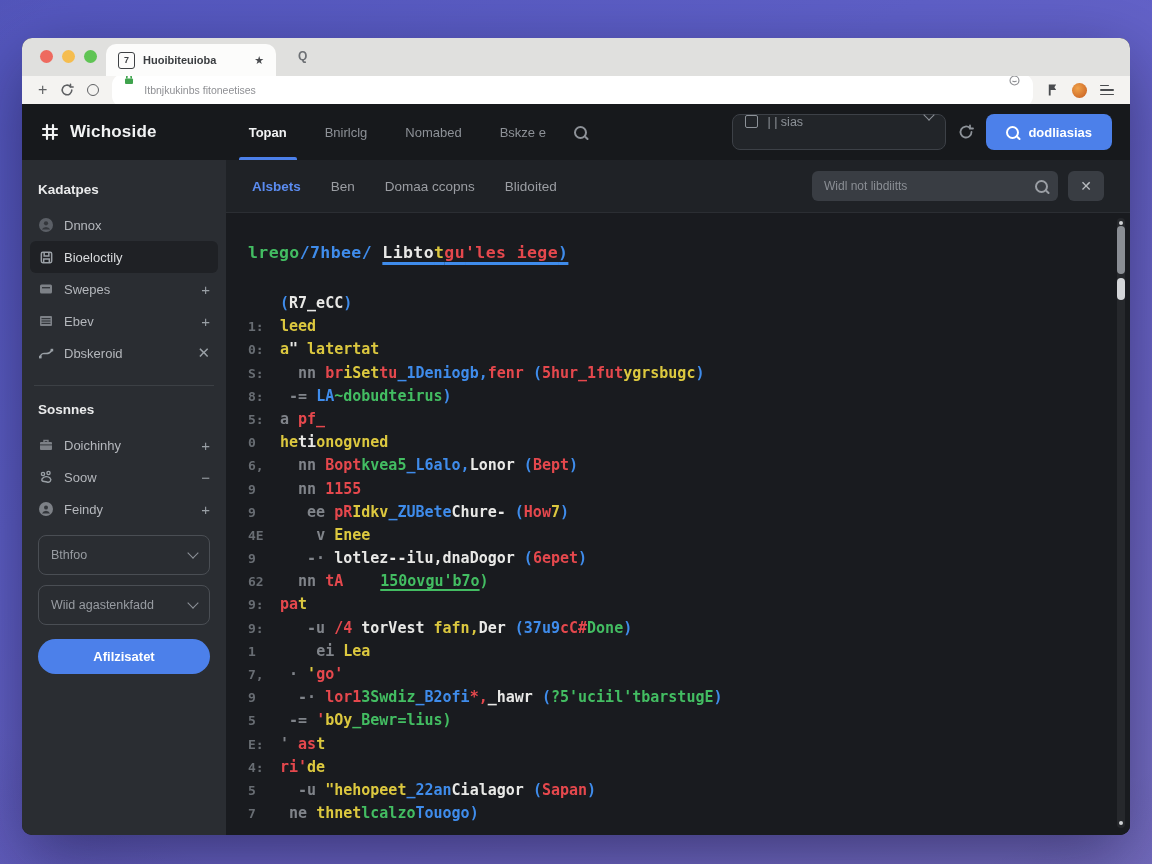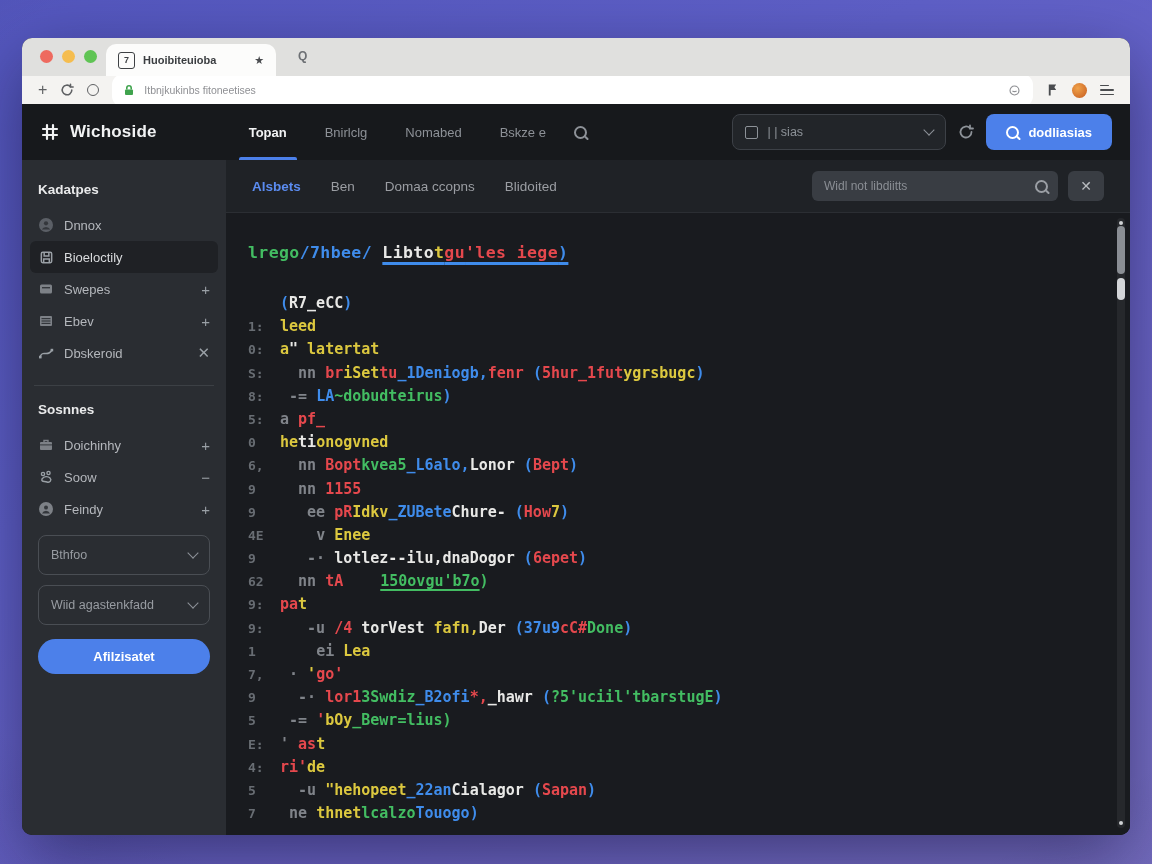--- a/index.html
+++ b/index.html
@@ -25,41 +25,41 @@
   .btab{position:absolute;left:84px;bottom:0;height:32px;width:170px;background:#fcfcfb;
     border-radius:10px 10px 0 0;display:flex;align-items:center;gap:8px;padding:0 12px;box-sizing:border-box;}
   .favbox{width:15px;height:15px;border:1.6px solid #3e4144;border-radius:3px;display:flex;
     align-items:center;justify-content:center;font-size:9px;font-weight:bold;color:#3e4144;flex:0 0 auto;}
   .btab-title{font-size:11px;color:#3a3d40;font-weight:bold;white-space:nowrap;overflow:hidden;flex:1;}
   .tabstar{color:#4a4c4f;font-size:11px;}
   .ovtab{position:absolute;left:276px;top:11px;font-size:12px;font-weight:bold;color:#6d7074;}
   .urlrow{height:28px;background:#f4f3f1;display:flex;align-items:center;padding:0 16px;gap:13px;}
   .cicon{color:#5f6164;font-size:16px;line-height:1;flex:0 0 auto;}
   .ring{width:12px;height:12px;border:1.8px solid #5f6164;border-radius:50%;box-sizing:border-box;}
-  .urlpill{flex:1;height:33px;background:#ffffff;border-radius:11px;display:flex;align-items:center;
+  .urlpill{flex:1;height:33px;background:#ffffff;border-radius:11px;display:flex;
     padding:0 12px;gap:8px;}
   .urlpill input{flex:1;border:none;outline:none;background:transparent;font-size:10.5px;color:#8f9094;
     font-family:"Liberation Sans",sans-serif;}
   .avatar{width:15px;height:15px;border-radius:50%;background:radial-gradient(circle at 38% 35%,#f0a24a,#c55a1e);}
   .burger{display:flex;flex-direction:column;gap:3px;width:14px;}
   .burger span{height:1.6px;background:#4a4c4f;border-radius:1px;}
   .burger span:nth-child(1){width:9px;}
 
   
   .apphead{height:56px;background:#17191c;display:flex;align-items:center;padding:0 18px;position:relative;}
   .brand{display:flex;align-items:center;gap:10px;color:#f1f2f3;}
   .brand-name{font-size:17px;font-weight:bold;letter-spacing:.2px;}
   .hnav{display:flex;align-items:stretch;gap:38px;margin-left:92px;height:56px;}
   .hnav-item{display:flex;align-items:center;font-size:13px;color:#8d9197;position:relative;cursor:pointer;}
   .hnav-item.active{color:#f2f3f4;font-weight:bold;}
   .hnav-item.active::after{content:"";position:absolute;left:-10px;right:-10px;bottom:0;height:3px;background:#4c80ea;border-radius:2px 2px 0 0;}
   .hsearch{margin-left:28px;color:#8d9197;display:flex;align-items:center;}
   .headright{margin-left:auto;display:flex;align-items:center;gap:12px;}
   .filtersel{width:214px;height:36px;border:1px solid #3d4147;background:#222529;border-radius:8px;
-    display:flex;align-items:center;gap:9px;padding:0 12px;box-sizing:border-box;color:#8d9298;font-size:12.5px;cursor:pointer;}
+    display:flex;gap:9px;padding:0 12px;box-sizing:border-box;color:#8d9298;font-size:12.5px;cursor:pointer;}
   .winicon{width:11px;height:11px;border:1.6px solid #8d9298;border-radius:2px;flex:0 0 auto;}
   .filtersel .lbl{flex:1;white-space:nowrap;overflow:hidden;}
   .chev{width:7px;height:7px;border-right:1.8px solid #8d9298;border-bottom:1.8px solid #8d9298;
     transform:rotate(45deg);margin-top:-4px;flex:0 0 auto;}
   .refbtn{color:#8d9298;display:flex;align-items:center;}
   .bluebtn{height:36px;background:#4c80ea;border:none;border-radius:8px;color:#fff;font-weight:bold;
     font-size:13px;display:flex;align-items:center;gap:9px;padding:0 20px;cursor:pointer;font-family:"Liberation Sans",sans-serif;}
   .mag{width:9px;height:9px;border:2px solid currentColor;border-radius:50%;position:relative;display:inline-block;flex:0 0 auto;}
   .mag::after{content:"";position:absolute;width:5px;height:2px;background:currentColor;
     transform:rotate(45deg);right:-4px;bottom:-2px;border-radius:1px;}

